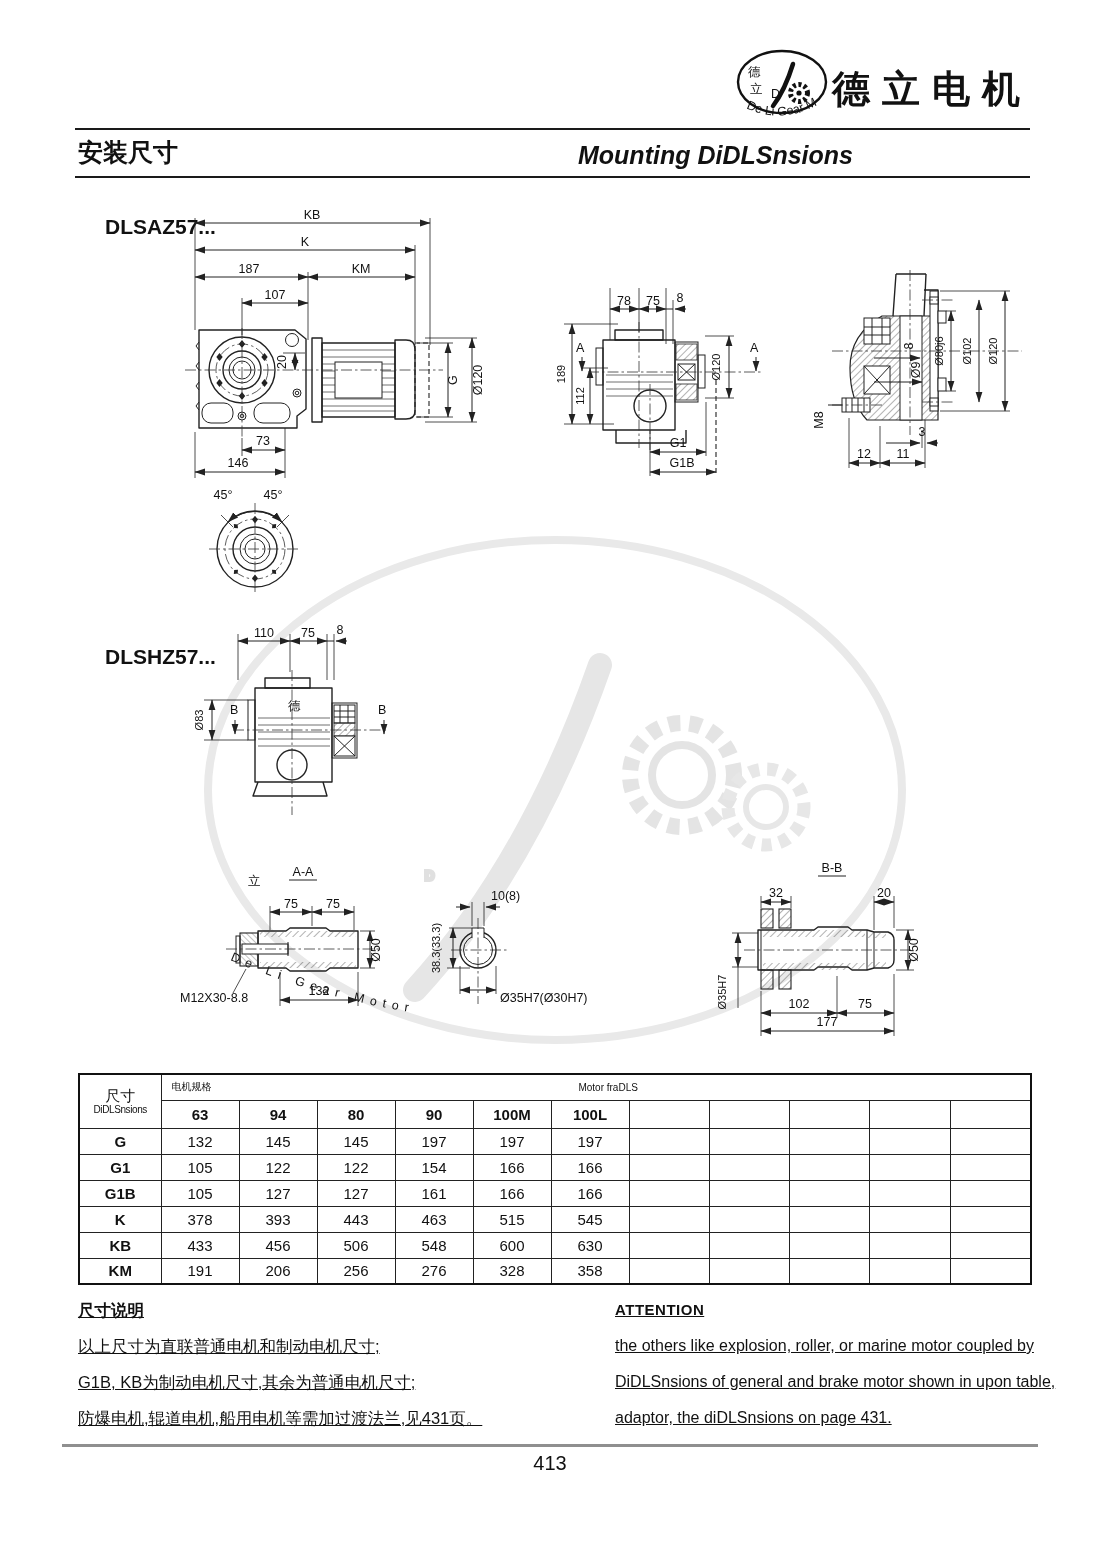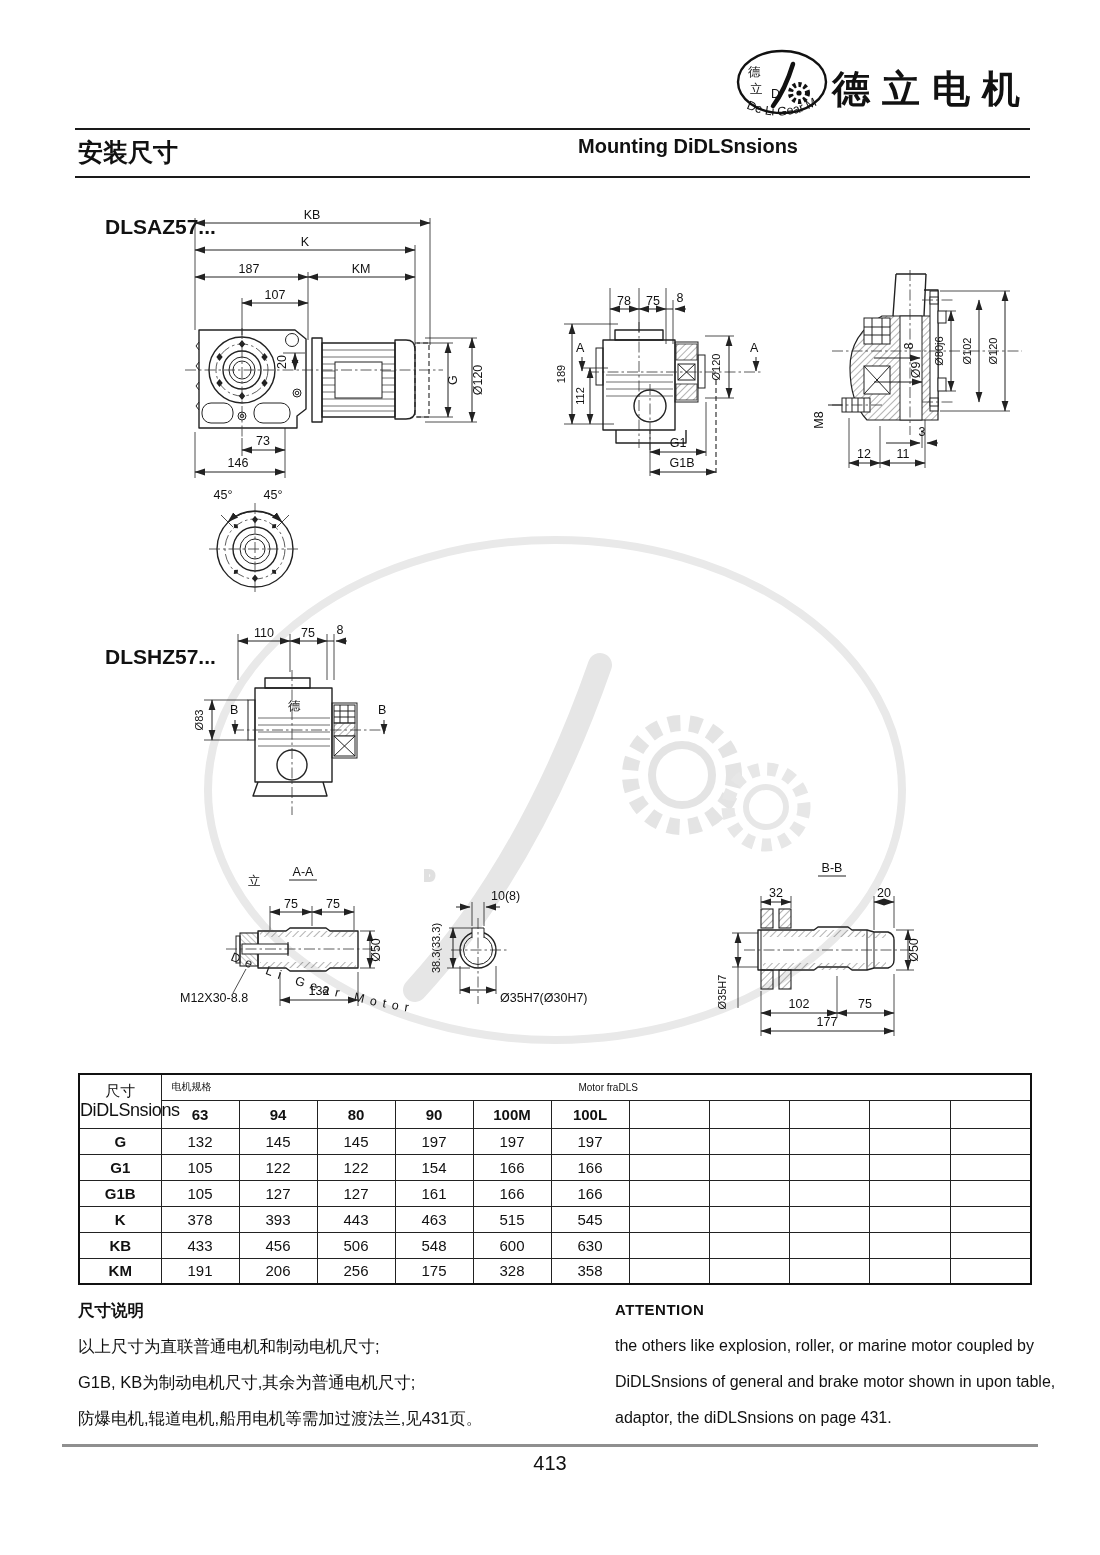--- a/index.html
+++ b/index.html
@@ -4,21 +4,21 @@
 <style>
   * { margin:0; padding:0; box-sizing:border-box; }
   body { width:1100px; height:1555px; position:relative; background:#fff;
          font-family:"Liberation Sans","DejaVu Sans",sans-serif; color:#111; overflow:hidden; }
   .rule { position:absolute; background:#1a1a1a; height:2px; }
 
   
   #brand-name { position:absolute; left:832px; top:64px; font-size:38px; font-weight:bold;
                 font-family:"DejaVu Serif","Liberation Serif",serif; letter-spacing:12px; }
   #title-zh { position:absolute; left:78px; top:136px; font-size:25px; font-weight:bold; }
-  #title-en { position:absolute; left:578px; top:135px; font-size:20px; font-weight:bold; }
+  #title-en { position:absolute; left:578px; top:141px; font-size:25px; font-weight:bold;font-style:italic; }
   .model-label { position:absolute; left:78px; font-size:21px; font-weight:bold;margin-left:27px; }
 
   
   svg { position:absolute; overflow:visible; }
   svg text { font:12.5px "Liberation Sans","DejaVu Sans",sans-serif; fill:#111; }
   svg .sm { font-size:11px; }
   .ol  { fill:none; stroke:#222; stroke-width:1.4; stroke-linejoin:round; }
   .o2  { fill:none; stroke:#222; stroke-width:1; }
   .dl  { fill:none; stroke:#222; stroke-width:1; }
   .xl  { fill:none; stroke:#222; stroke-width:.8; }
@@ -31,30 +31,30 @@
   #watermark { z-index:0; }
   .fg { z-index:2; }
 
   
   #dim-table { position:absolute; left:78px; top:1073px; z-index:2; }
   #dim-table table { border-collapse:collapse; table-layout:fixed; width:952px;
                      border:2px solid #111; }
   #dim-table td { border:1px solid #222; text-align:center; vertical-align:middle;
                   font-size:15px; height:26px; padding:0; }
   #dim-table .corner { font-size:15px; line-height:1.15; }
-  #dim-table .corner .l2 { font-size:18px; letter-spacing:-.4px; }
+  #dim-table .corner .l2 { font-size:10px; letter-spacing:-.4px; }
   #dim-table .group { text-align:left; position:relative; padding-left:10px; font-size:10px; }
   #dim-table .group .en { position:absolute; left:48%; top:50%; transform:translateY(-50%); font-weight:normal; }
   #dim-table .frames td { font-weight:bold; height:28px; }
   #dim-table .rowlab { font-weight:bold; }
 
   
   .notes { position:absolute; z-index:2; font-size:16.5px; }
   .notes .nt { font-weight:bold; }
-  .notes div { height:36px; line-height:36px; white-space:nowrap; }
+  .notes div { height:36px; line-height:36px; white-space:nowrap;text-decoration:underline; }
   #notes-en { font-size:16px; }
   #notes-en .nt { font-size:15px; letter-spacing:.5px; }
 
   
   #footer-rule { position:absolute; left:62px; top:1444px; width:976px; height:3px; background:#8f8f8f; }
   #page-number { position:absolute; left:0; top:1452px; width:1100px; text-align:center; font-size:20px; }
 </style>
 </head>
 <body>
 
@@ -607,21 +607,21 @@
           <td></td>
           <td></td>
           <td></td>
           <td></td>
       </tr>
       <tr>
         <td class="rowlab">KM</td>
         <td>191</td>
         <td>206</td>
         <td>256</td>
-        <td>175</td>
+        <td>276</td>
         <td>328</td>
         <td>358</td>
         <td></td>
           <td></td>
           <td></td>
           <td></td>
           <td></td>
       </tr>
     </tbody>
   </table>

